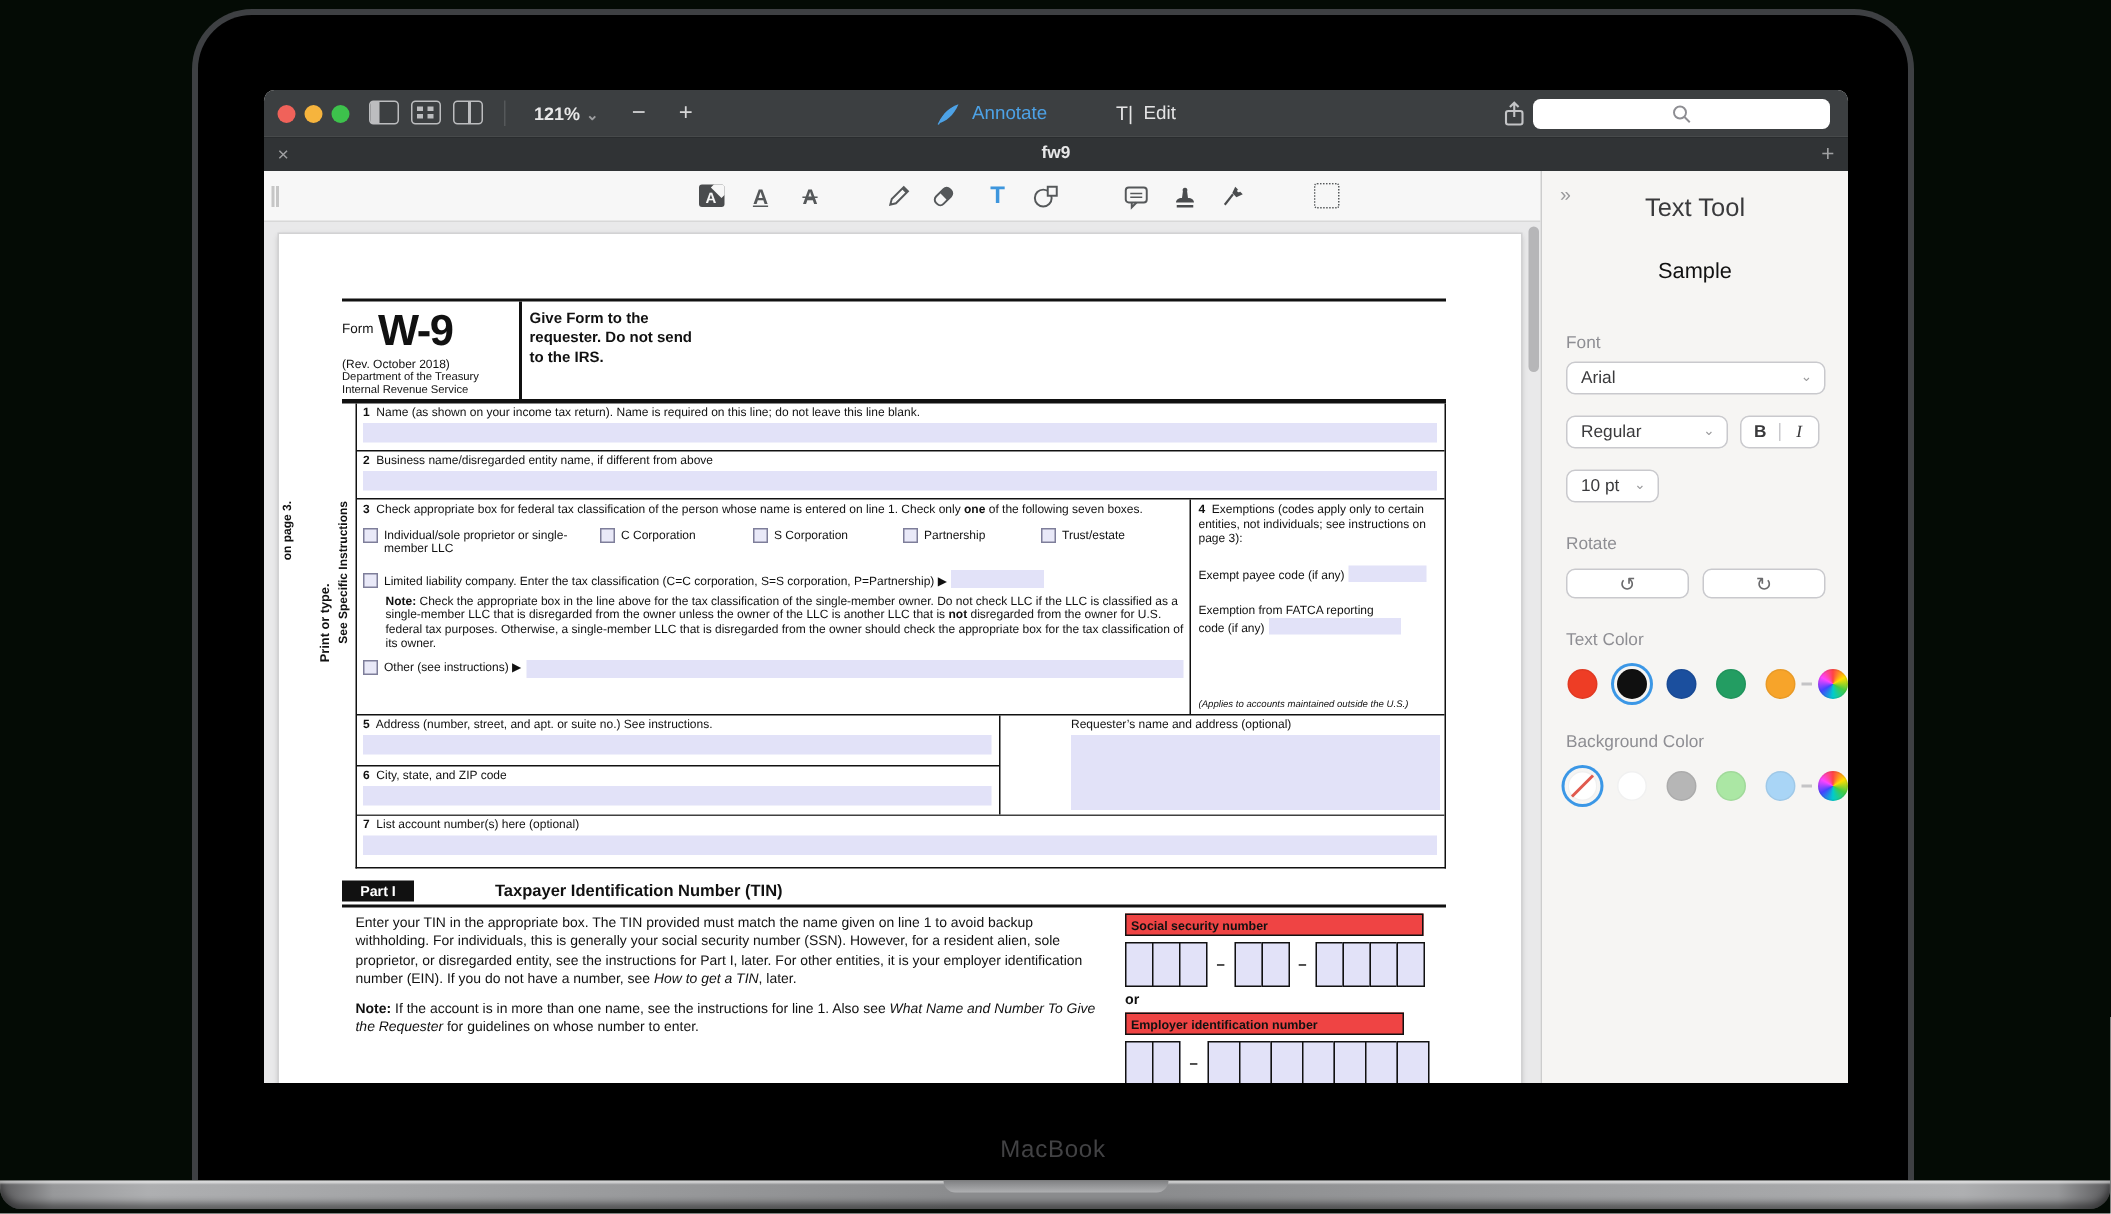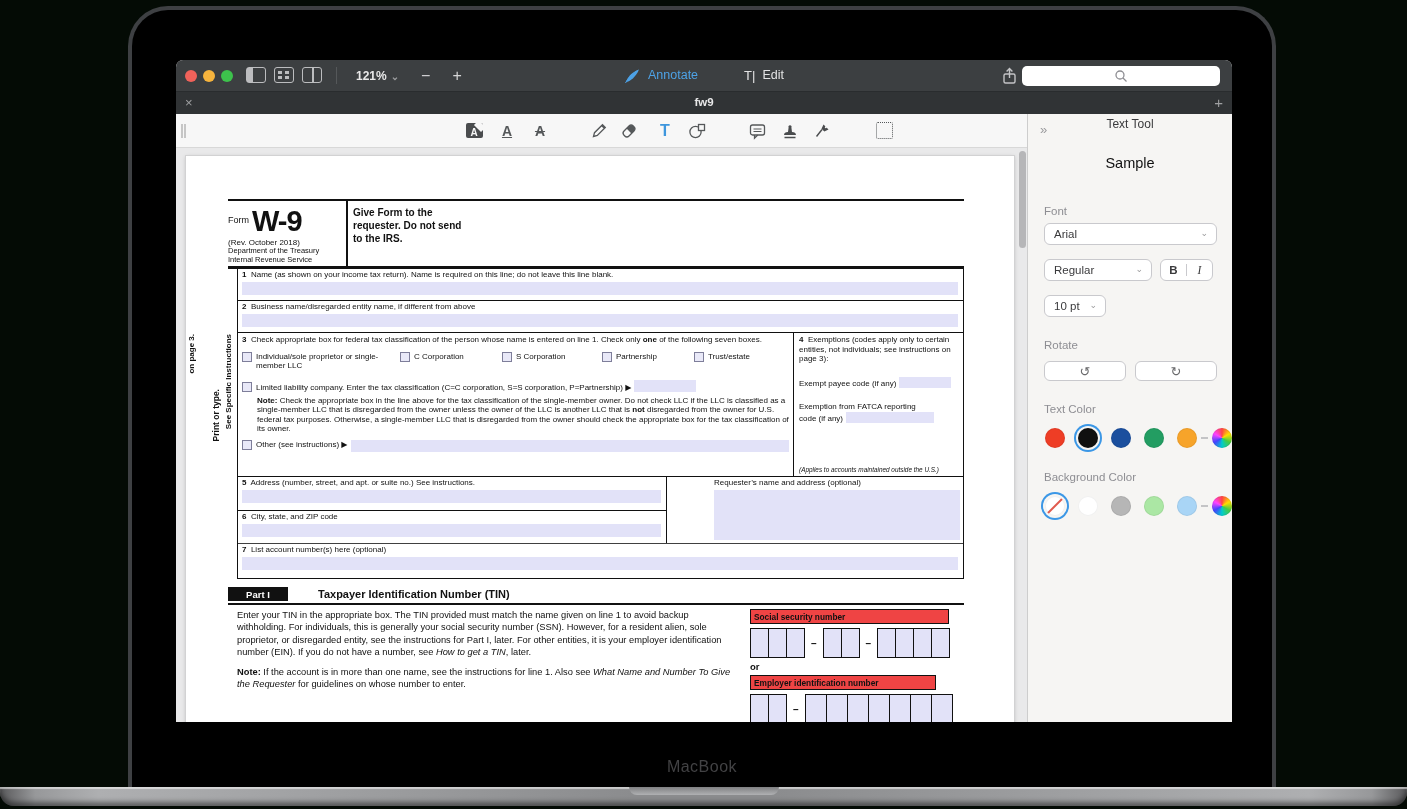--- a/index.html
+++ b/index.html
@@ -104,37 +104,37 @@
   .fatcafield{display:inline-block;width:88px;height:11px;vertical-align:-2px;margin-left:3px;}
   .applies{position:absolute;left:5px;bottom:3px;font-size:6.4px;font-style:italic;}
   .r56{display:flex;box-sizing:border-box;border-bottom:1px solid #404040;height:67px;gap:42px;}
   .c56l{flex:1;border-right:1px solid #111;box-sizing:border-box;}
   .r5{height:34px;box-sizing:border-box;border-bottom:1px solid #111;padding:1px 3px 0 4px;}
   .r6{height:33px;box-sizing:border-box;padding:1px 3px 0 4px;}
   .c56r{width:254px;box-sizing:border-box;padding:1px 3px 3px 5px;display:flex;flex-direction:column;}
   .reqbox{flex:1;margin-top:2px;}
   .r7{height:34px;}
   .partbar{display:flex;align-items:center;margin-top:8px;border-bottom:2.5px solid #111;padding-bottom:2px;}
-  .pbadge{background:#111;color:#fff;font-size:9.5px;font-weight:bold;padding:1.5px 0;width:60px;text-align:center;}
-  .ptitle{font-size:11px;font-weight:bold;margin-left:30px;}
+  .pbadge{background:#111;color:#fff;font-size:9.5px;font-weight:bold;padding:1.5px 0;width:48px;text-align:center;}
+  .ptitle{font-size:11px;font-weight:bold;margin-left:54px;}
   .p1body{display:flex;margin-left:9px;padding-top:4px;}
   .p1txt{flex:1;font-size:9.3px;line-height:12.4px;padding-right:10px;}
   .p1txt p{margin:0 0 7px 0;}
   .tincol{width:214px;}
   .tinlabel{box-sizing:border-box;border:1px solid #111;font-size:8.3px;font-weight:bold;padding:1.5px 3px;background:#ef4444;}
   .ssnw{width:199px;}.einw{width:186px;}
   .digits{display:flex;align-items:center;margin-top:4px;margin-bottom:3px;}
   .dbox{width:19px;height:30px;box-sizing:border-box;border:1px solid #111;margin-right:-1px;}
   .dbox.w22{width:22px;}
   .ddash{font-weight:bold;font-size:10px;margin:0 6px 0 7px;}
   .orlbl{font-size:9.5px;font-weight:bold;margin:2px 0 3px 0;}
   
   .sidebar{flex:1;background:#f6f5f3;border-left:1px solid #cdcdcd;position:relative;font-size:11.5px;color:#3a3a3c;}
   .collapse{position:absolute;left:12px;top:8px;color:#9a9a9c;font-size:13px;}
-  .sbtitle{text-align:center;margin-top:3px;font-size:12px;color:#3a3a3c;}
+  .sbtitle{text-align:center;margin-top:15px;font-size:17px;color:#3a3a3c;}
   .sample{text-align:center;margin-top:24px;font-size:14.5px;color:#111;}
   .slabel{color:#8e8e93;margin:0 0 6px 16px;font-size:11.5px;}
   .ctl{box-sizing:border-box;height:22px;background:#fff;border:1px solid #c9c9cd;border-radius:6px;
        display:flex;align-items:center;position:relative;font-size:11.5px;color:#3a3a3c;}
   .ctl .chev2{position:absolute;right:8px;color:#9a9a9c;font-size:9px;top:4px;}
   .sel-font{margin:0 15px 0 16px;padding-left:9px;}
   .rowctl{display:flex;margin:14px 15px 0 16px;}
   .sel-style{width:108px;padding-left:9px;}
   .bigrp{margin-left:8px;width:53px;display:flex;}
   .bi{flex:1;display:flex;align-items:center;justify-content:center;}

